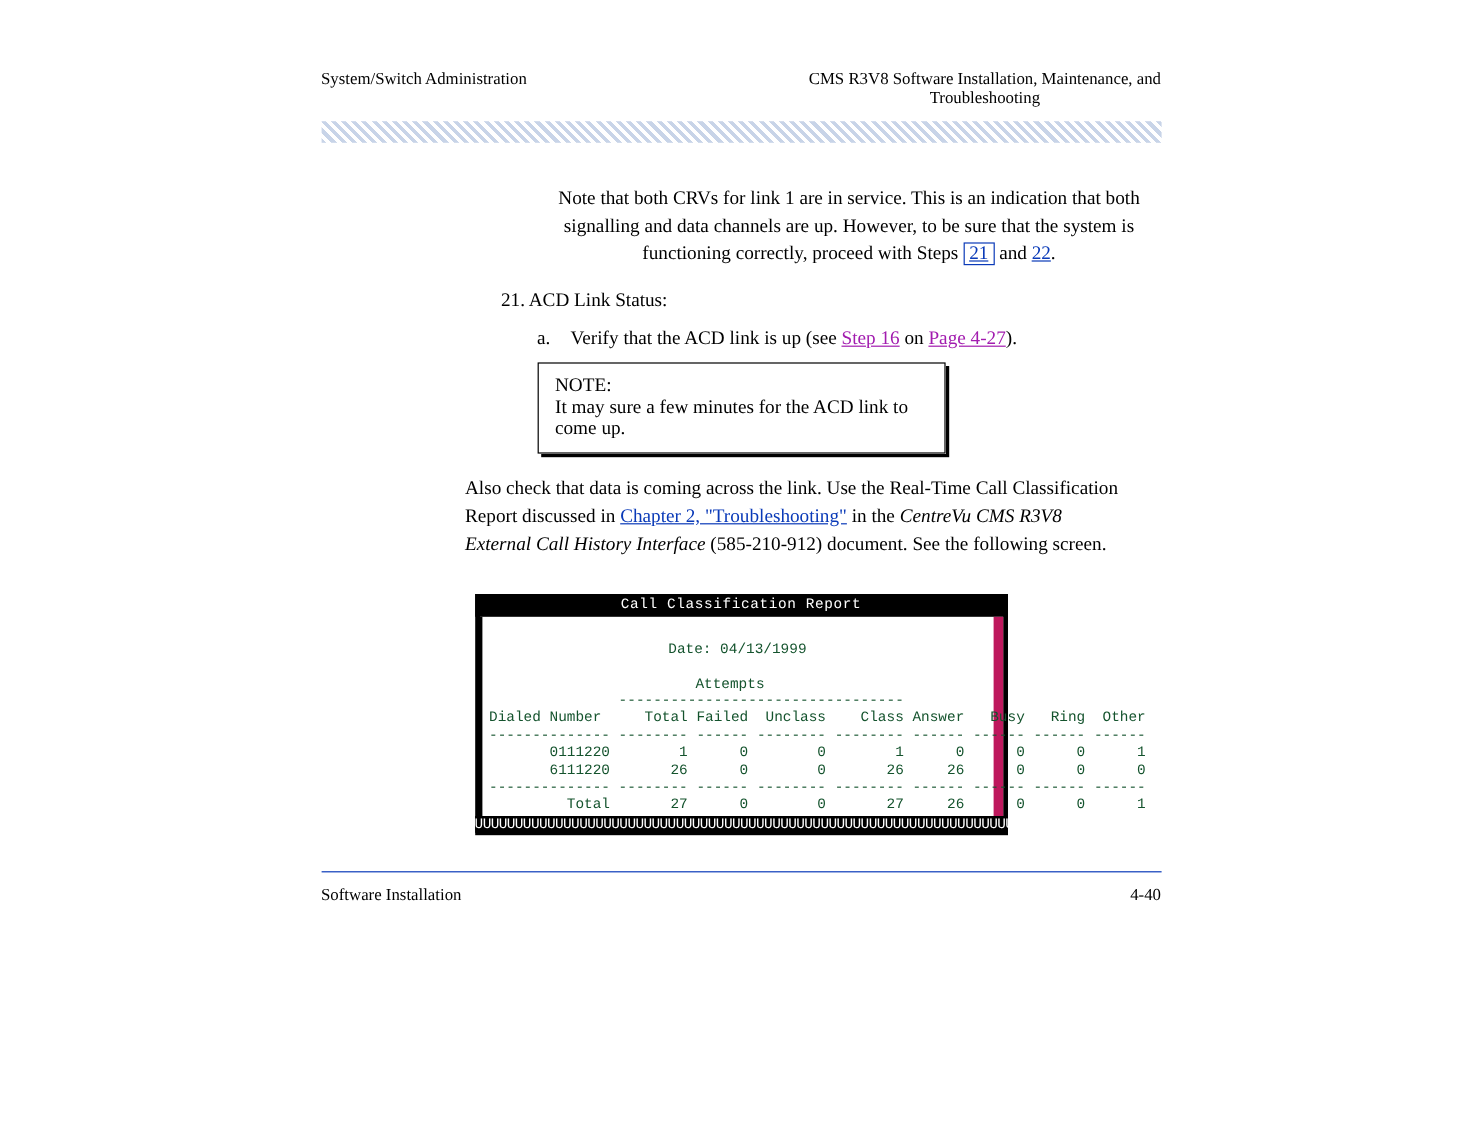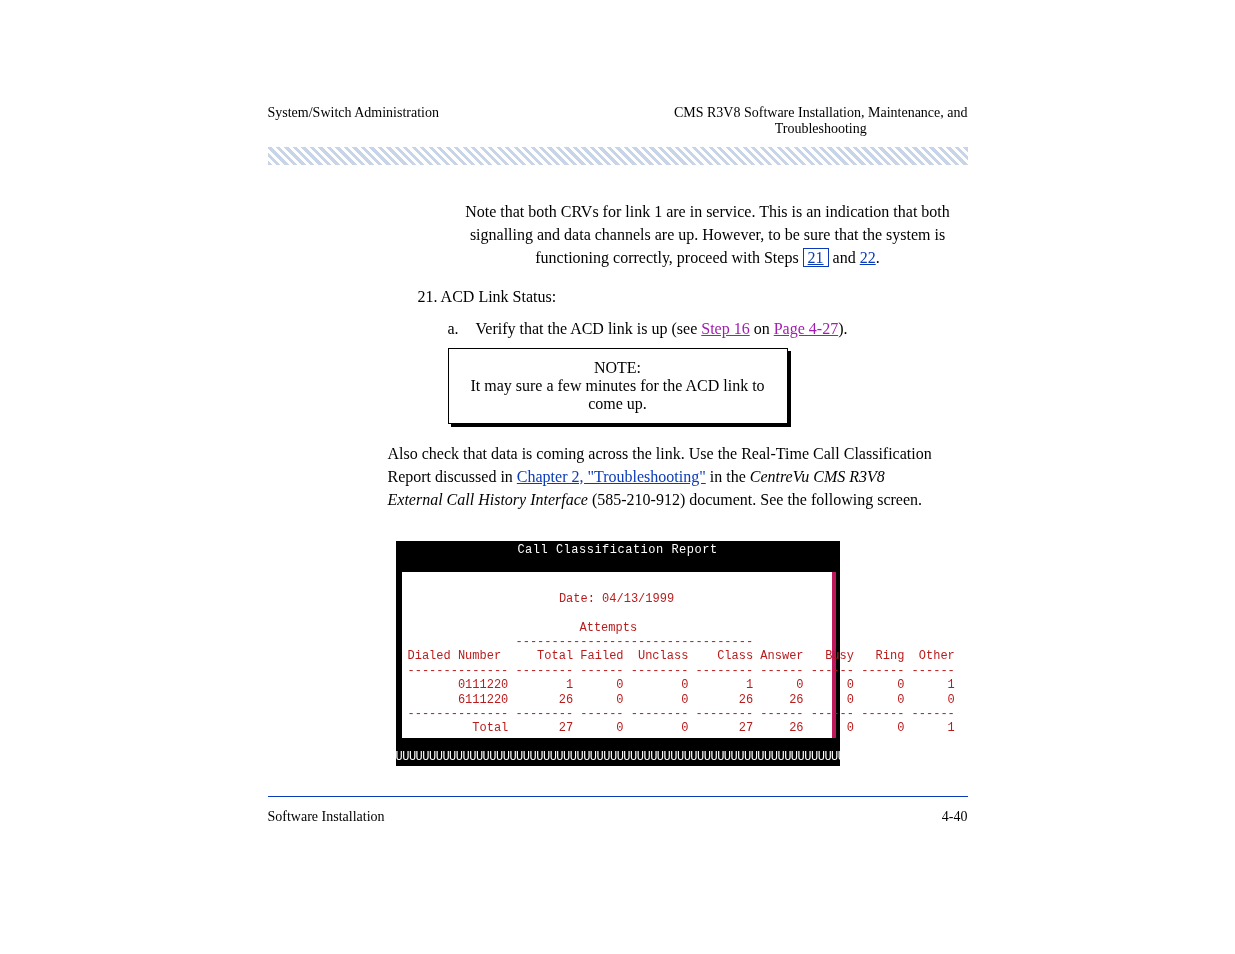--- a/index.html
+++ b/index.html
@@ -5,21 +5,21 @@
   body {
     margin: 0;
     background: #fff;
     font-family: "Times New Roman", Times, serif;
     color: #000;
     width: 1235px;
   }
   .page {
     width: 700px;
     margin: 0 auto;
-    padding-top: 105px;
+    padding-top: 59px;
     position: relative;
   }
   .header-line {
     display: flex;
     justify-content: space-between;
     align-items: baseline;
     font-size: 14px;
     margin-bottom: 10px;
   }
   .top-bar {
@@ -57,21 +57,21 @@
     color:#a21caf;
     text-decoration: underline;
   }
   .note-box {
     border: 1px solid #000;
     box-shadow: 3px 3px 0 #000;
     padding: 10px 14px;
     width: 310px;
     margin: 8px 0 18px 180px;
     font-size: 16px;
-    text-align: center;
+    text-align: left;
   }
   .note-box .note-label { font-weight: normal; }
   .body-block {
     font-size:16px;
     line-height:1.45;
   }
   .inline-link { color:#0a3ab8; text-decoration:underline; }
 
   .terminal {
     background:#000;
@@ -86,25 +86,25 @@
   .terminal .titlebar {
     text-align:center;
     color:#fff;
     background:#000;
     padding: 2px 0;
     font-weight: normal;
     letter-spacing: 0.5px;
   }
   .terminal-inner {
     background:#fff;
-    color:#b91c1c;
-    margin: 12px 4px;
+    color:#14532d;
+    margin: 0 4px;
     padding: 6px 6px 2px 6px;
     border-left: 2px solid #000;
-    border-right: 4px solid #be185d;
+    border-right: 8px solid #be185d;
   }
   .term-line { white-space: pre; font-family:"Courier New",monospace; }
   .term-center { text-align:center; }
   .term-bottom {
     color:#fff;
     background:#000;
     white-space: pre;
     overflow:hidden;
     height:14px;
     letter-spacing: -0.5px;

